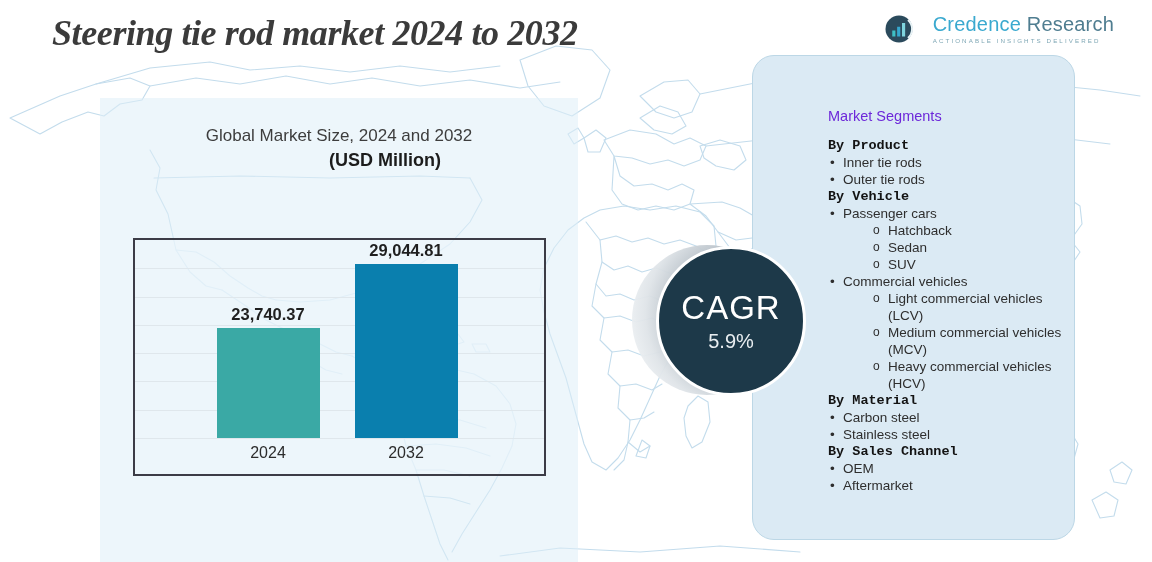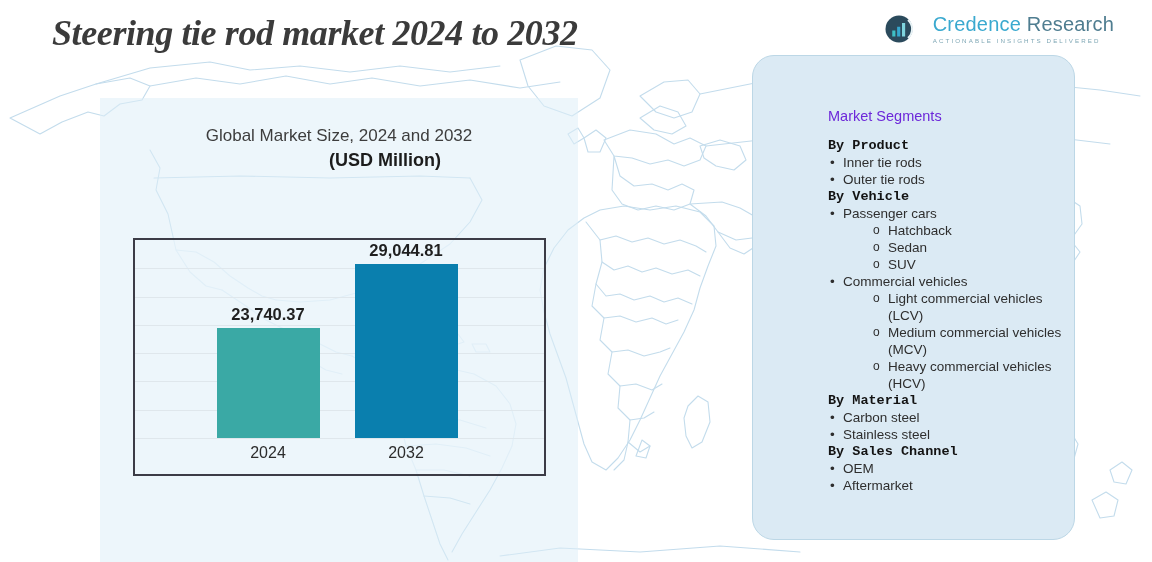--- a/index.html
+++ b/index.html
@@ -236,20 +236,27 @@
           <div class="clabel">2024</div>
         </div>
         <div class="bar" style="left: 219.5px; width: 103px; height: 174px;">
           <div class="col" style="height: 174px; background: rgb(10, 127, 174);"></div>
           <div class="vlabel" style="bottom: 178px;">29,044.81</div>
           <div class="clabel">2032</div>
         </div>
       </div>
   </div>
 
+  <div class="cagr-wrap">
+    <div class="cagr-shadow"></div>
+    <div class="cagr-ring">
+      <div class="cagr-label">CAGR</div>
+      <div class="cagr-value">5.9%</div>
+    </div>
+  </div>
 
   <div class="seg-panel"></div>
   <div class="seg-inner">
     <div class="seg-heading">Market Segments</div>
     <div id="seg-list">
         <div class="seg-cat">By Product</div>
         <div class="seg-li">Inner tie rods</div>
         <div class="seg-li">Outer tie rods</div>
         <div class="seg-cat">By Vehicle</div>
         <div class="seg-li">Passenger cars</div>

